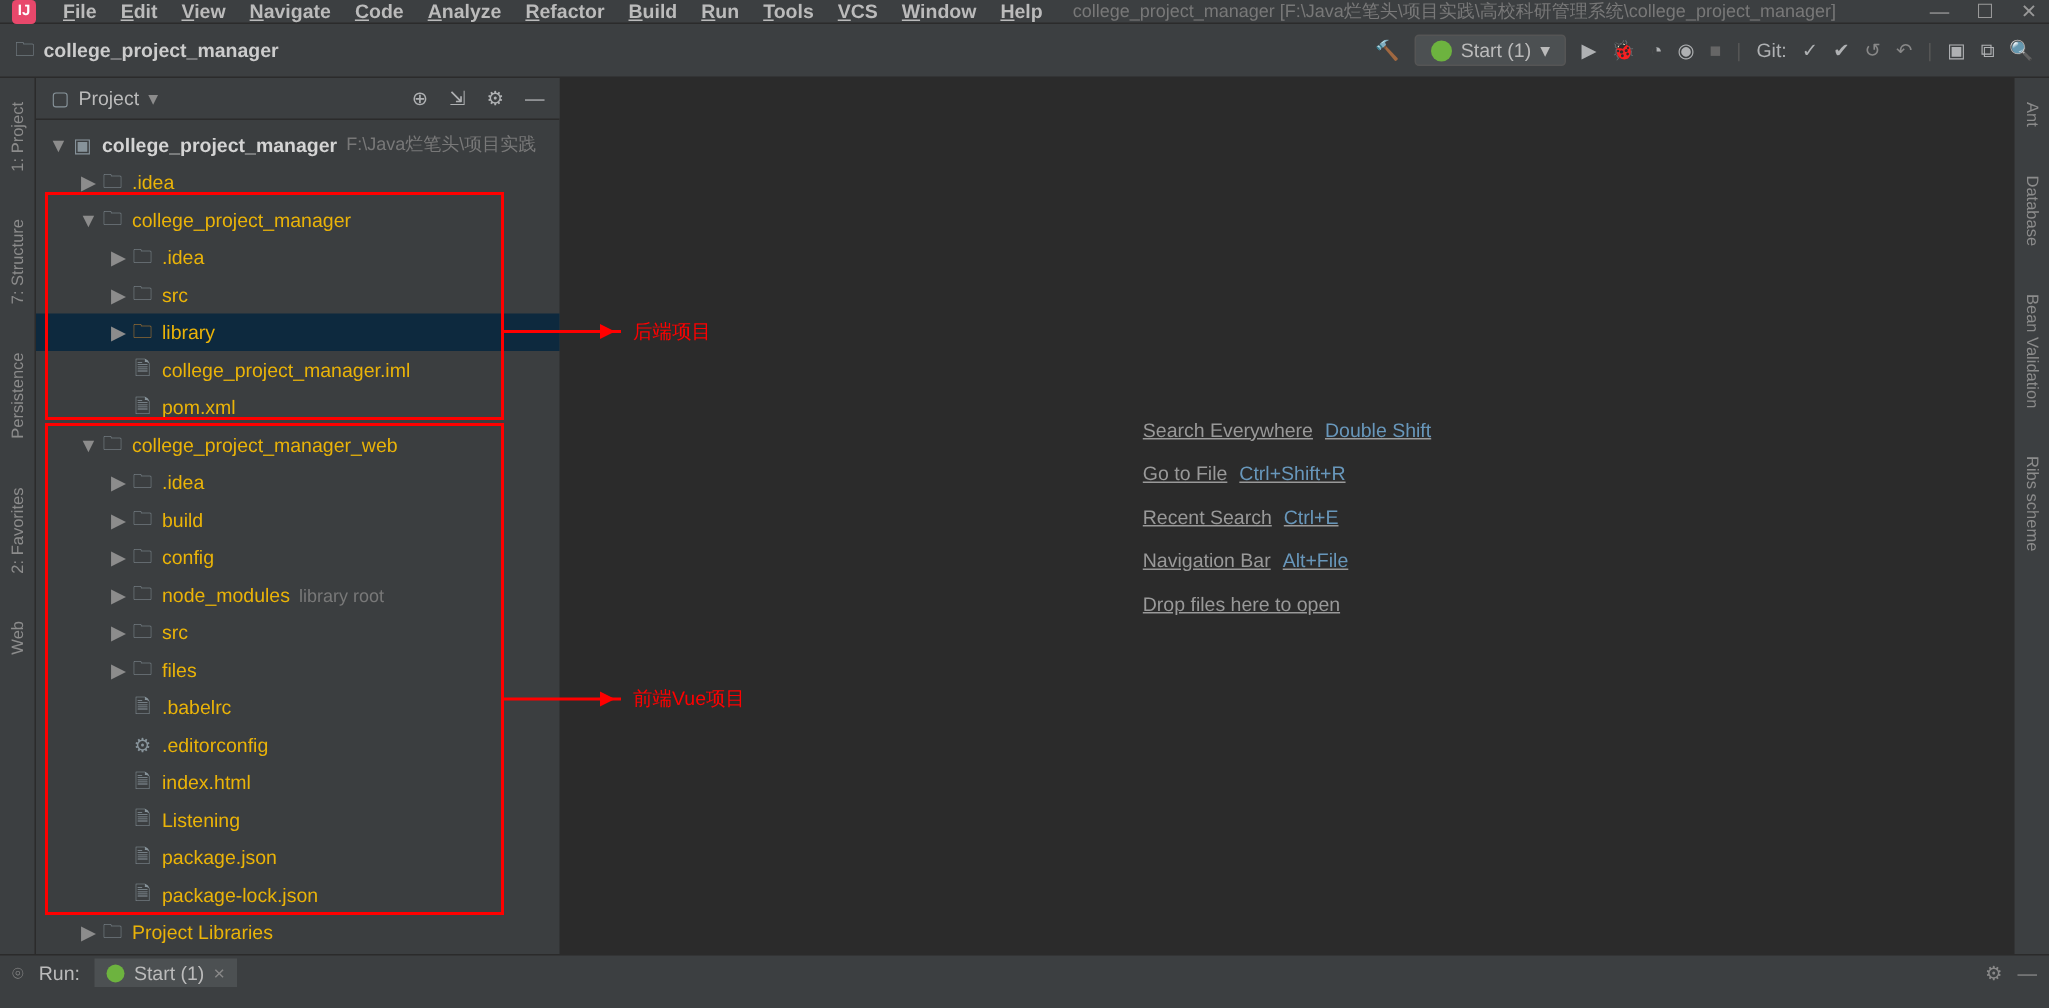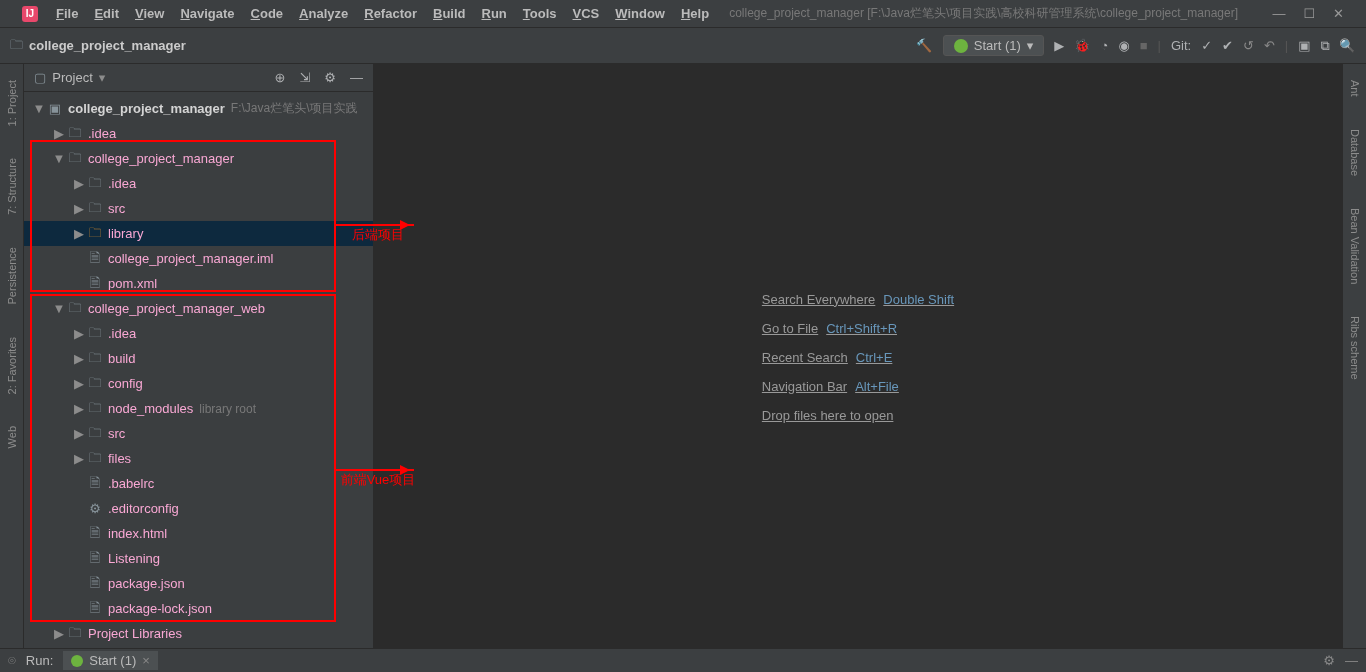--- a/index.html
+++ b/index.html
@@ -1,17 +1,17 @@
 <!DOCTYPE html>
 <html><head>
 <meta charset="utf-8">
 <style>
 * { margin:0; padding:0; box-sizing:border-box; font-family:"Segoe UI",sans-serif; font-size:13px; }
 body { background:#3c3f41; color:#bbbbbb; width:1366px; height:672px; overflow:hidden; position:relative; }
-.titlebar { height:28px; background:#3c3f41; display:flex; align-items:center; padding:0 22px; border-bottom:1px solid #2b2b2b; }
+.titlebar { height:16px; background:#3c3f41; display:flex; align-items:center; padding:0 8px; border-bottom:1px solid #2b2b2b; }
 .titlebar .logo { width:16px; height:16px; background:#e8486b; border-radius:3px; margin-right:10px; display:flex; align-items:center; justify-content:center; color:#fff; font-size:10px; font-weight:bold; }
 .menu-item { padding:2px 8px; cursor:pointer; color:#bbbbbb; }
 .menu-item u { text-decoration:underline; }
 .titlebar .path { margin-left:12px; color:#787878; font-size:12px; flex:1; white-space:nowrap; overflow:hidden; }
 .win-controls { display:flex; gap:18px; margin-left:auto; color:#999; }
 .win-controls span { cursor:pointer; }
 .navbar { height:36px; background:#3c3f41; display:flex; align-items:center; padding:0 10px; border-bottom:1px solid #2b2b2b; }
 .navbar .folder-icon { color:#87939a; margin-right:6px; }
 .navbar .crumb { color:#cccccc; font-weight:bold; }
 .toolbar-right { margin-left:auto; display:flex; align-items:center; gap:10px; }
@@ -32,29 +32,29 @@
 .panel-header .title { display:flex; align-items:center; gap:6px; }
 .panel-header .actions { margin-left:auto; display:flex; gap:14px; color:#afb1b3; }
 .panel-header .actions span { cursor:pointer; }
 .tree { flex:1; overflow:auto; padding:4px 0; position:relative; }
 .tree-row { display:flex; align-items:center; height:25px; padding-left:4px; cursor:pointer; white-space:nowrap; }
 .tree-row.sel { background:#0d293e; }
 .tree-row .arrow { width:14px; display:inline-block; color:#8c8c8c; text-align:center; }
 .tree-row .icon { width:18px; display:inline-block; text-align:center; margin-right:4px; }
 .folder { color:#87939a; }
 .folder-orange { color:#c9852e; }
-.tree-row .label { color:#f9a8d4; }
+.tree-row .label { color:#eab308; }
 .tree-row .label.bold { font-weight:bold; color:#d4d4d4; }
 .tree-row .hint { color:#787878; margin-left:6px; font-size:12px; }
 .red-box { position:absolute; border:2px solid #f00; pointer-events:none; }
 .editor { flex:1; background:#2b2b2b; position:relative; display:flex; flex-direction:column; justify-content:center; align-items:center; }
 .welcome { color:#999; }
 .welcome div { margin:12px 0; font-size:15px;text-decoration:underline; }
 .welcome .shortcut { color:#6897bb; margin-left:8px; }
-.annotation { position:absolute; color:#f00; font-size:17px; display:flex; align-items:center;flex-direction:column; }
+.annotation { position:absolute; color:#f00; font-size:17px; display:flex; align-items:center; }
 .annotation .arrow-shape { width:80px; height:2px; background:#f00; position:relative; margin-right:8px; }
 .annotation .arrow-shape::before { content:""; position:absolute; right:-1px; top:-4px; border:5px solid transparent; border-left:10px solid #f00; }
 .bottom-bar { height:24px; background:#3c3f41; border-top:1px solid #2b2b2b; display:flex; align-items:center; padding:0 8px; gap:10px; }
 .bottom-bar .tab { display:flex; align-items:center; gap:6px; padding:2px 8px; cursor:pointer; }
 .bottom-bar .tab.active { background:#4c5052; }
 .bottom-bar .close { color:#888; }
 .bottom-bar .right { margin-left:auto; display:flex; gap:10px; }
 </style>
 </head>
 <body>

